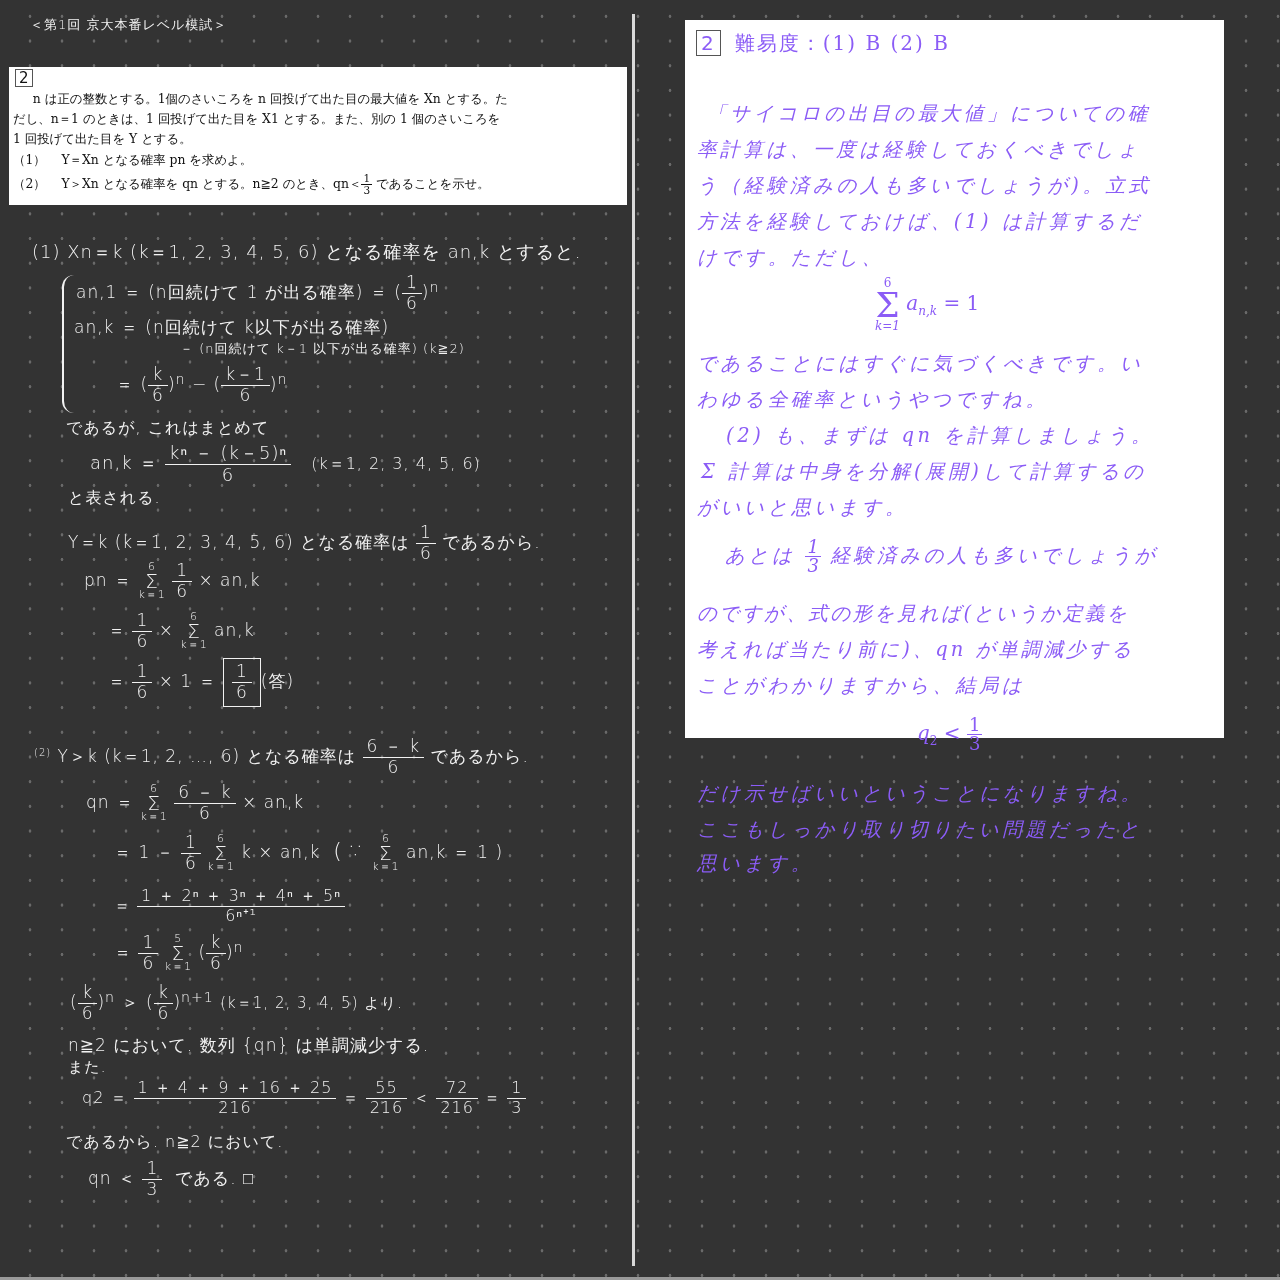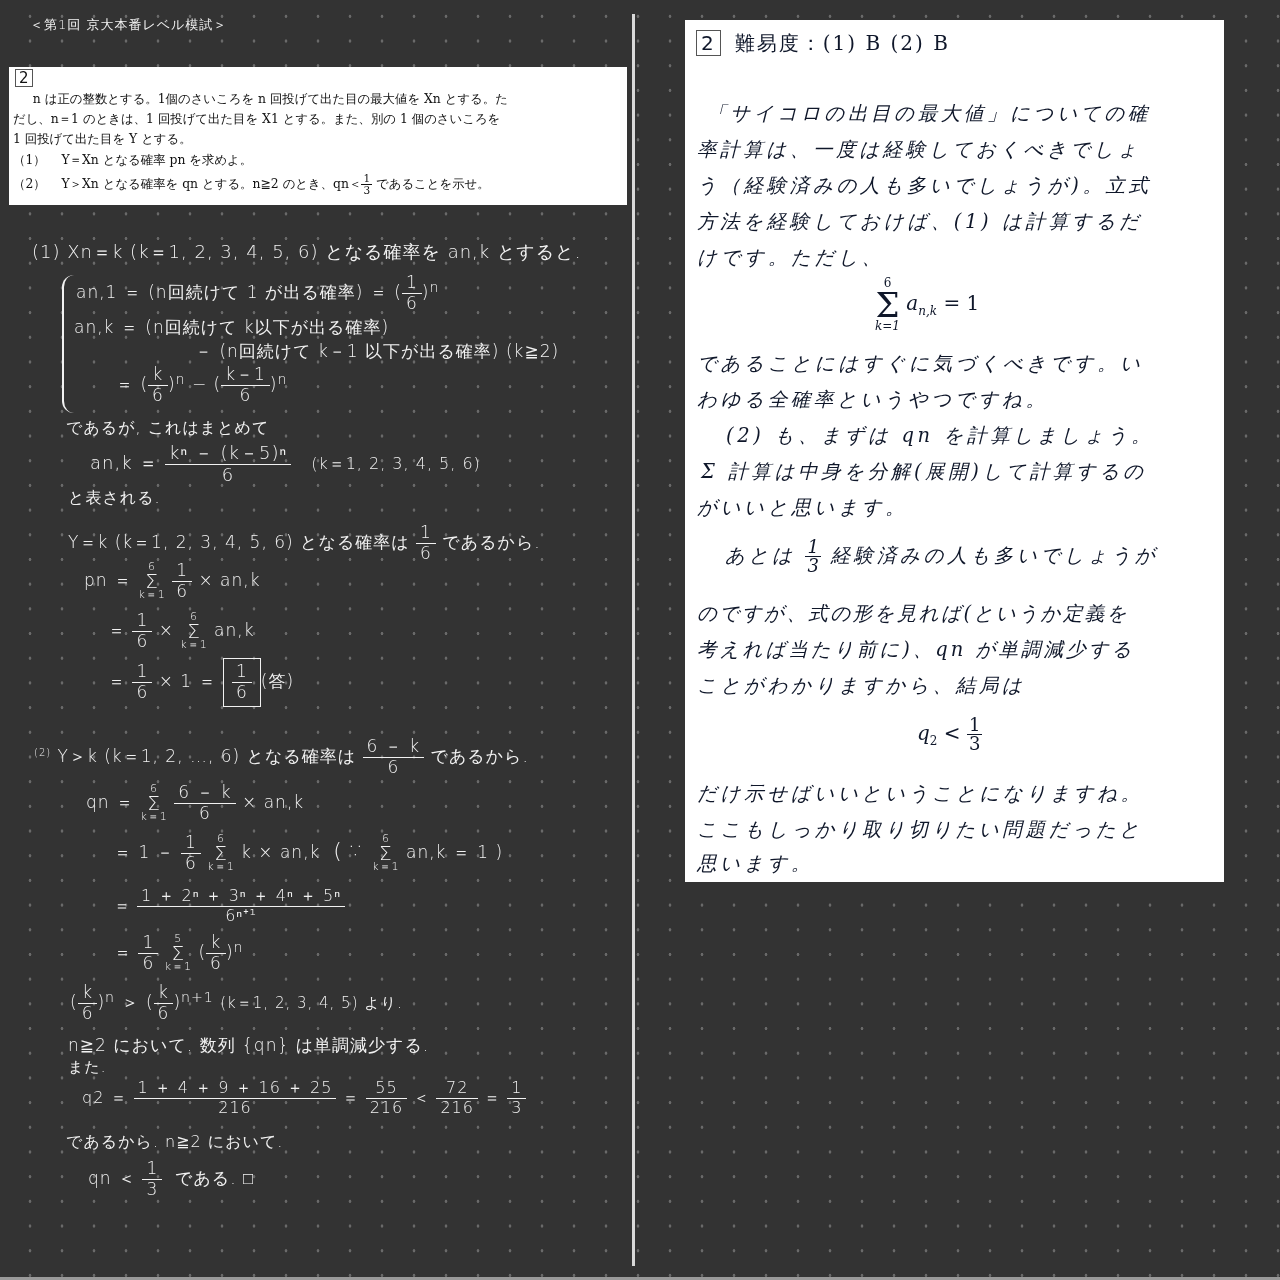--- a/index.html
+++ b/index.html
@@ -50,22 +50,22 @@
   .sig { display:inline-block; vertical-align:middle; text-align:center; line-height:0.9; font-size:11px; }
   .sig .s { display:block; font-size:20px; line-height:18px; }
   .brace {
     position:absolute; left:62px; top:275px; width:10px; height:138px;
     border-left:2px solid #f2f2f2; border-radius:14px 0 0 14px;
   }
   .ansbox { display:inline-block; border:1.5px solid #f2f2f2; padding:4px 8px; }
 
   
   .comment {
-    position:absolute; left:685px; top:20px; width:539px; height:862px;
-    background:#fff; color:#0f172a; box-sizing:border-box;
+    position:absolute; left:685px; top:20px; width:539px; height:718px;
+    background:#fff; color:#8b5cf6; box-sizing:border-box;
     font-family:"DejaVu Serif", serif;
   }
   .comment .head {
     position:absolute; left:11px; top:10px; font-size:20px; letter-spacing:2px;
   }
   .comment .head .bn {
     display:inline-block; border:1.5px solid #555; padding:0 4px; line-height:24px;
     font-family:"DejaVu Sans", sans-serif; margin-right:14px;
   }
   .comment .line {
@@ -97,21 +97,21 @@
   </p>
 </div>
 
 <div class="hw" style="left:32px;top:240px;font-size:18px;">(1)  Xn＝k  (k＝1, 2, 3, 4, 5, 6) となる確率を an,k とすると.</div>
 <div class="brace"></div>
 <div class="hw" style="left:76px;top:274px;font-size:17px;">
   <span>an,1 ＝ (n回続けて 1 が出る確率) ＝</span>
   (<span class="hfrac"><span class="num">1</span><span class="den">6</span></span>)<sup>n</sup>
 </div>
 <div class="hw" style="left:74px;top:316px;font-size:17px;">an,k ＝ (n回続けて k以下が出る確率)</div>
-<div class="hw" style="left:195px;top:340px;font-size:17px;">－ (n回続けて k－1 以下が出る確率)  (k≧2)</div>
+<div class="hw" style="left:180px;top:340px;font-size:13px;">－ (n回続けて k－1 以下が出る確率)  (k≧2)</div>
 <div class="hw" style="left:116px;top:366px;font-size:17px;">
   <span>＝</span>
   (<span class="hfrac"><span class="num">k</span><span class="den">6</span></span>)<sup>n</sup>
   −
   (<span class="hfrac"><span class="num">k－1</span><span class="den">6</span></span>)<sup>n</sup>
 </div>
 <div class="hw" style="left:66px;top:418px;font-size:16px;">であるが, これはまとめて</div>
 <div class="hw" style="left:90px;top:444px;font-size:18px;">
   <span>an,k ＝</span>
   <span class="hfrac"><span class="num">kⁿ － (k－5)ⁿ</span><span class="den">6</span></span>

